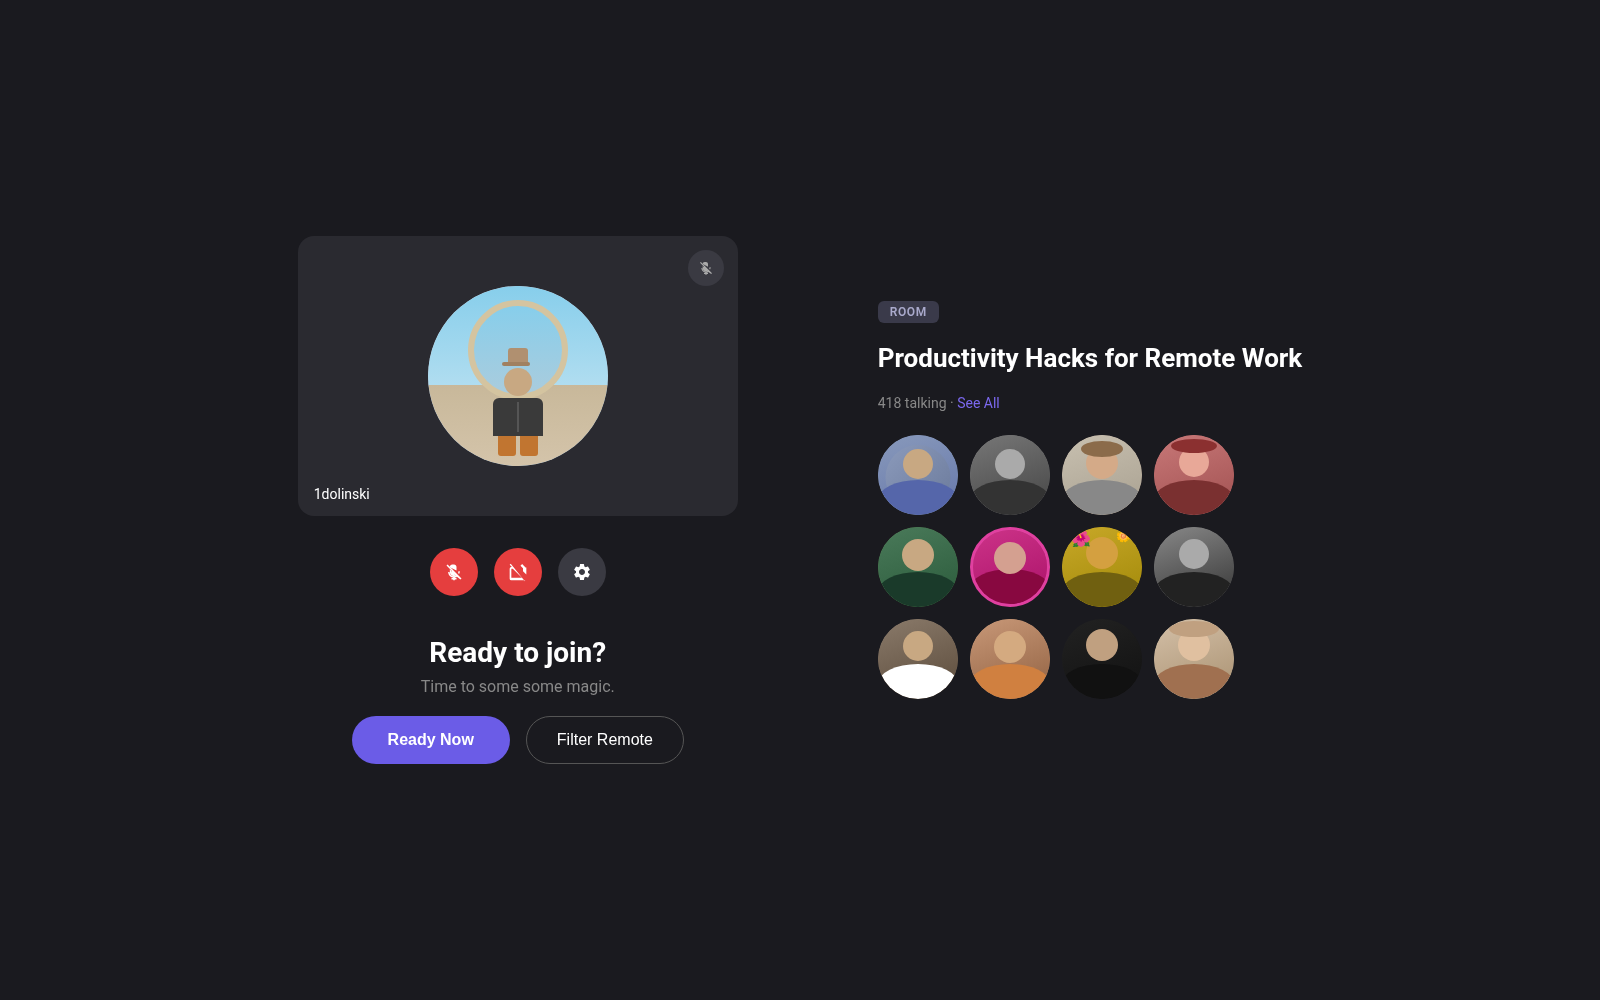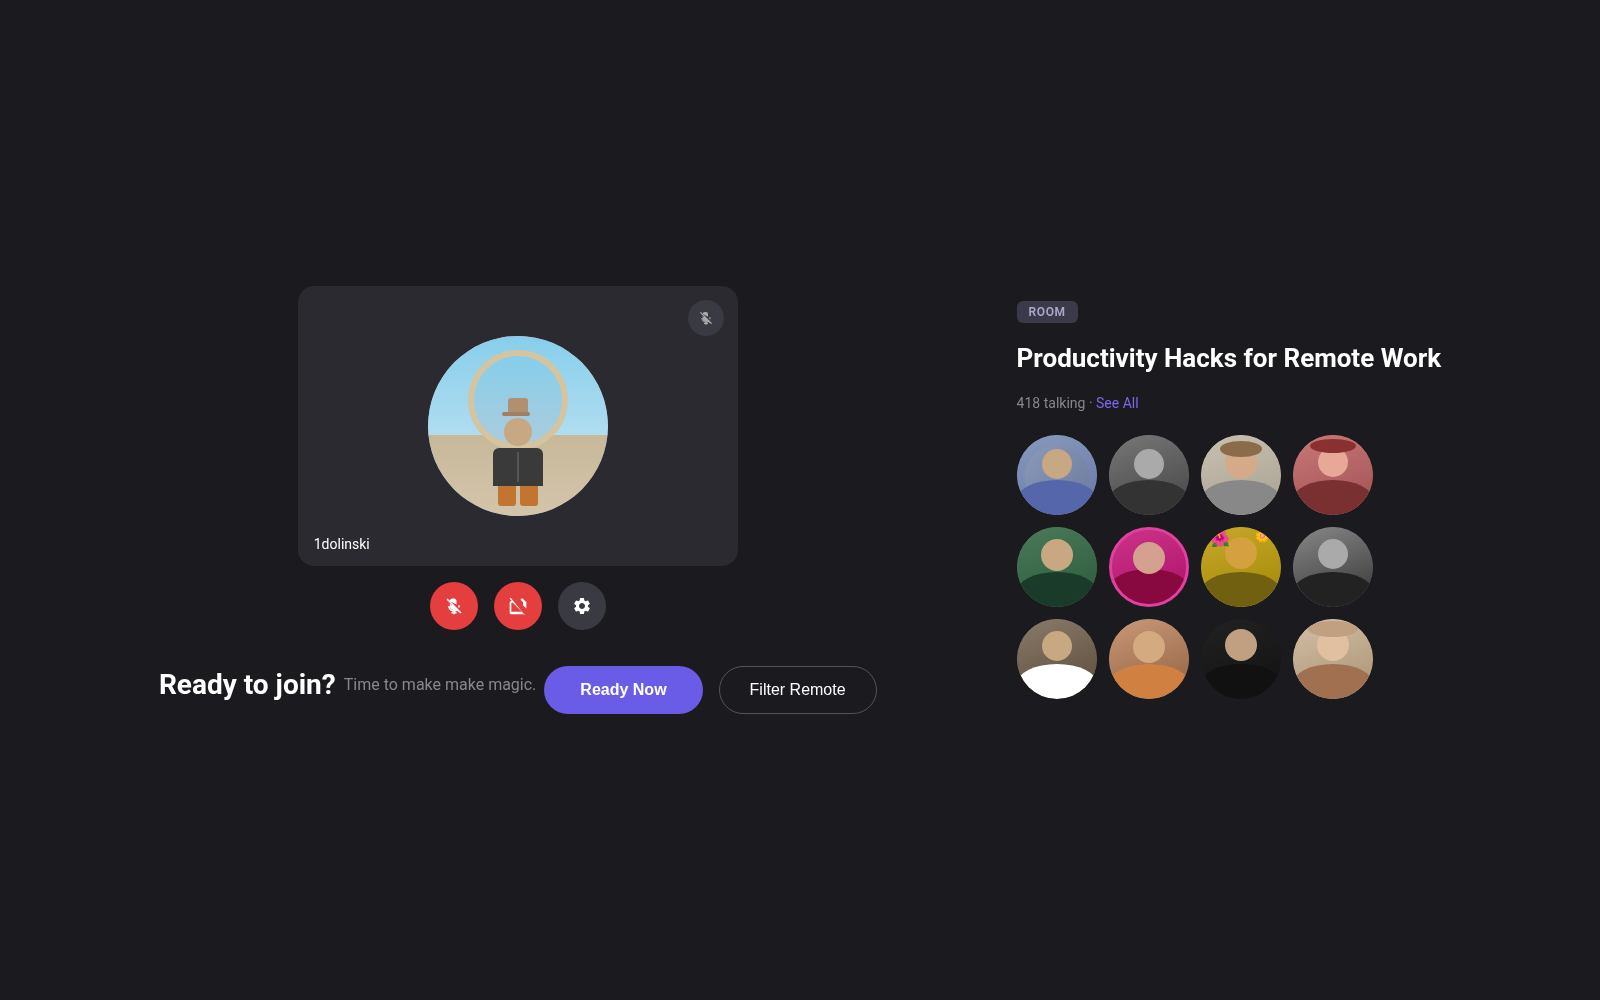--- a/index.html
+++ b/index.html
@@ -26,21 +26,21 @@
       gap: 140px;
       width: 100%;
       height: 100%;
     }
 
     
     .left-panel {
       display: flex;
       flex-direction: column;
       align-items: center;
-      gap: 16px;
+      gap: 32px;
     }
 
     .video-card {
       width: 440px;
       height: 280px;
       background-color: #2a2a30;
       border-radius: 16px;
       position: relative;
       display: flex;
       align-items: center;
@@ -115,21 +115,21 @@
     }
 
     .control-btn svg {
       width: 20px;
       height: 20px;
       fill: white;
     }
 
     .cta-section {
       display: flex;
-      flex-direction: row;
+      flex-direction: column;
       align-items: center;
       gap: 8px;
       margin-top: 8px;
     }
 
     .cta-title {
       color: #ffffff;
       font-size: 28px;
       font-weight: 700;
     }
@@ -302,21 +302,21 @@
 
       <button class="control-btn gray">
         <svg viewBox="0 0 24 24" fill="white">
           <path d="M19.14 12.94c.04-.3.06-.61.06-.94 0-.32-.02-.64-.07-.94l2.03-1.58a.49.49 0 00.12-.61l-1.92-3.32a.49.49 0 00-.59-.22l-2.39.96c-.5-.38-1.03-.7-1.62-.94l-.36-2.54a.484.484 0 00-.48-.41h-3.84c-.24 0-.43.17-.47.41l-.36 2.54c-.59.24-1.13.57-1.62.94l-2.39-.96a.47.47 0 00-.59.22L2.74 8.87a.46.46 0 00.12.61l2.03 1.58c-.05.3-.09.63-.09.94s.02.64.07.94l-2.03 1.58a.46.46 0 00-.12.61l1.92 3.32c.12.22.37.29.59.22l2.39-.96c.5.38 1.03.7 1.62.94l.36 2.54c.05.24.24.41.48.41h3.84c.24 0 .44-.17.47-.41l.36-2.54c.59-.24 1.13-.56 1.62-.94l2.39.96c.22.08.47 0 .59-.22l1.92-3.32a.47.47 0 00-.12-.61l-2.01-1.58zM12 15.6c-1.98 0-3.6-1.62-3.6-3.6s1.62-3.6 3.6-3.6 3.6 1.62 3.6 3.6-1.62 3.6-3.6 3.6z"></path>
         </svg>
       </button>
     </div>
 
     <div class="cta-section">
       <h1 class="cta-title">Ready to join?</h1>
-      <p class="cta-subtitle">Time to make make magic.</p>
+      <p class="cta-subtitle">Time to some some magic.</p>
 
       <div class="button-row">
         <button class="btn-join">Ready Now</button>
         <button class="btn-filter">Filter Remote</button>
       </div>
     </div>
 
   </div>
 
   <div class="right-panel">

